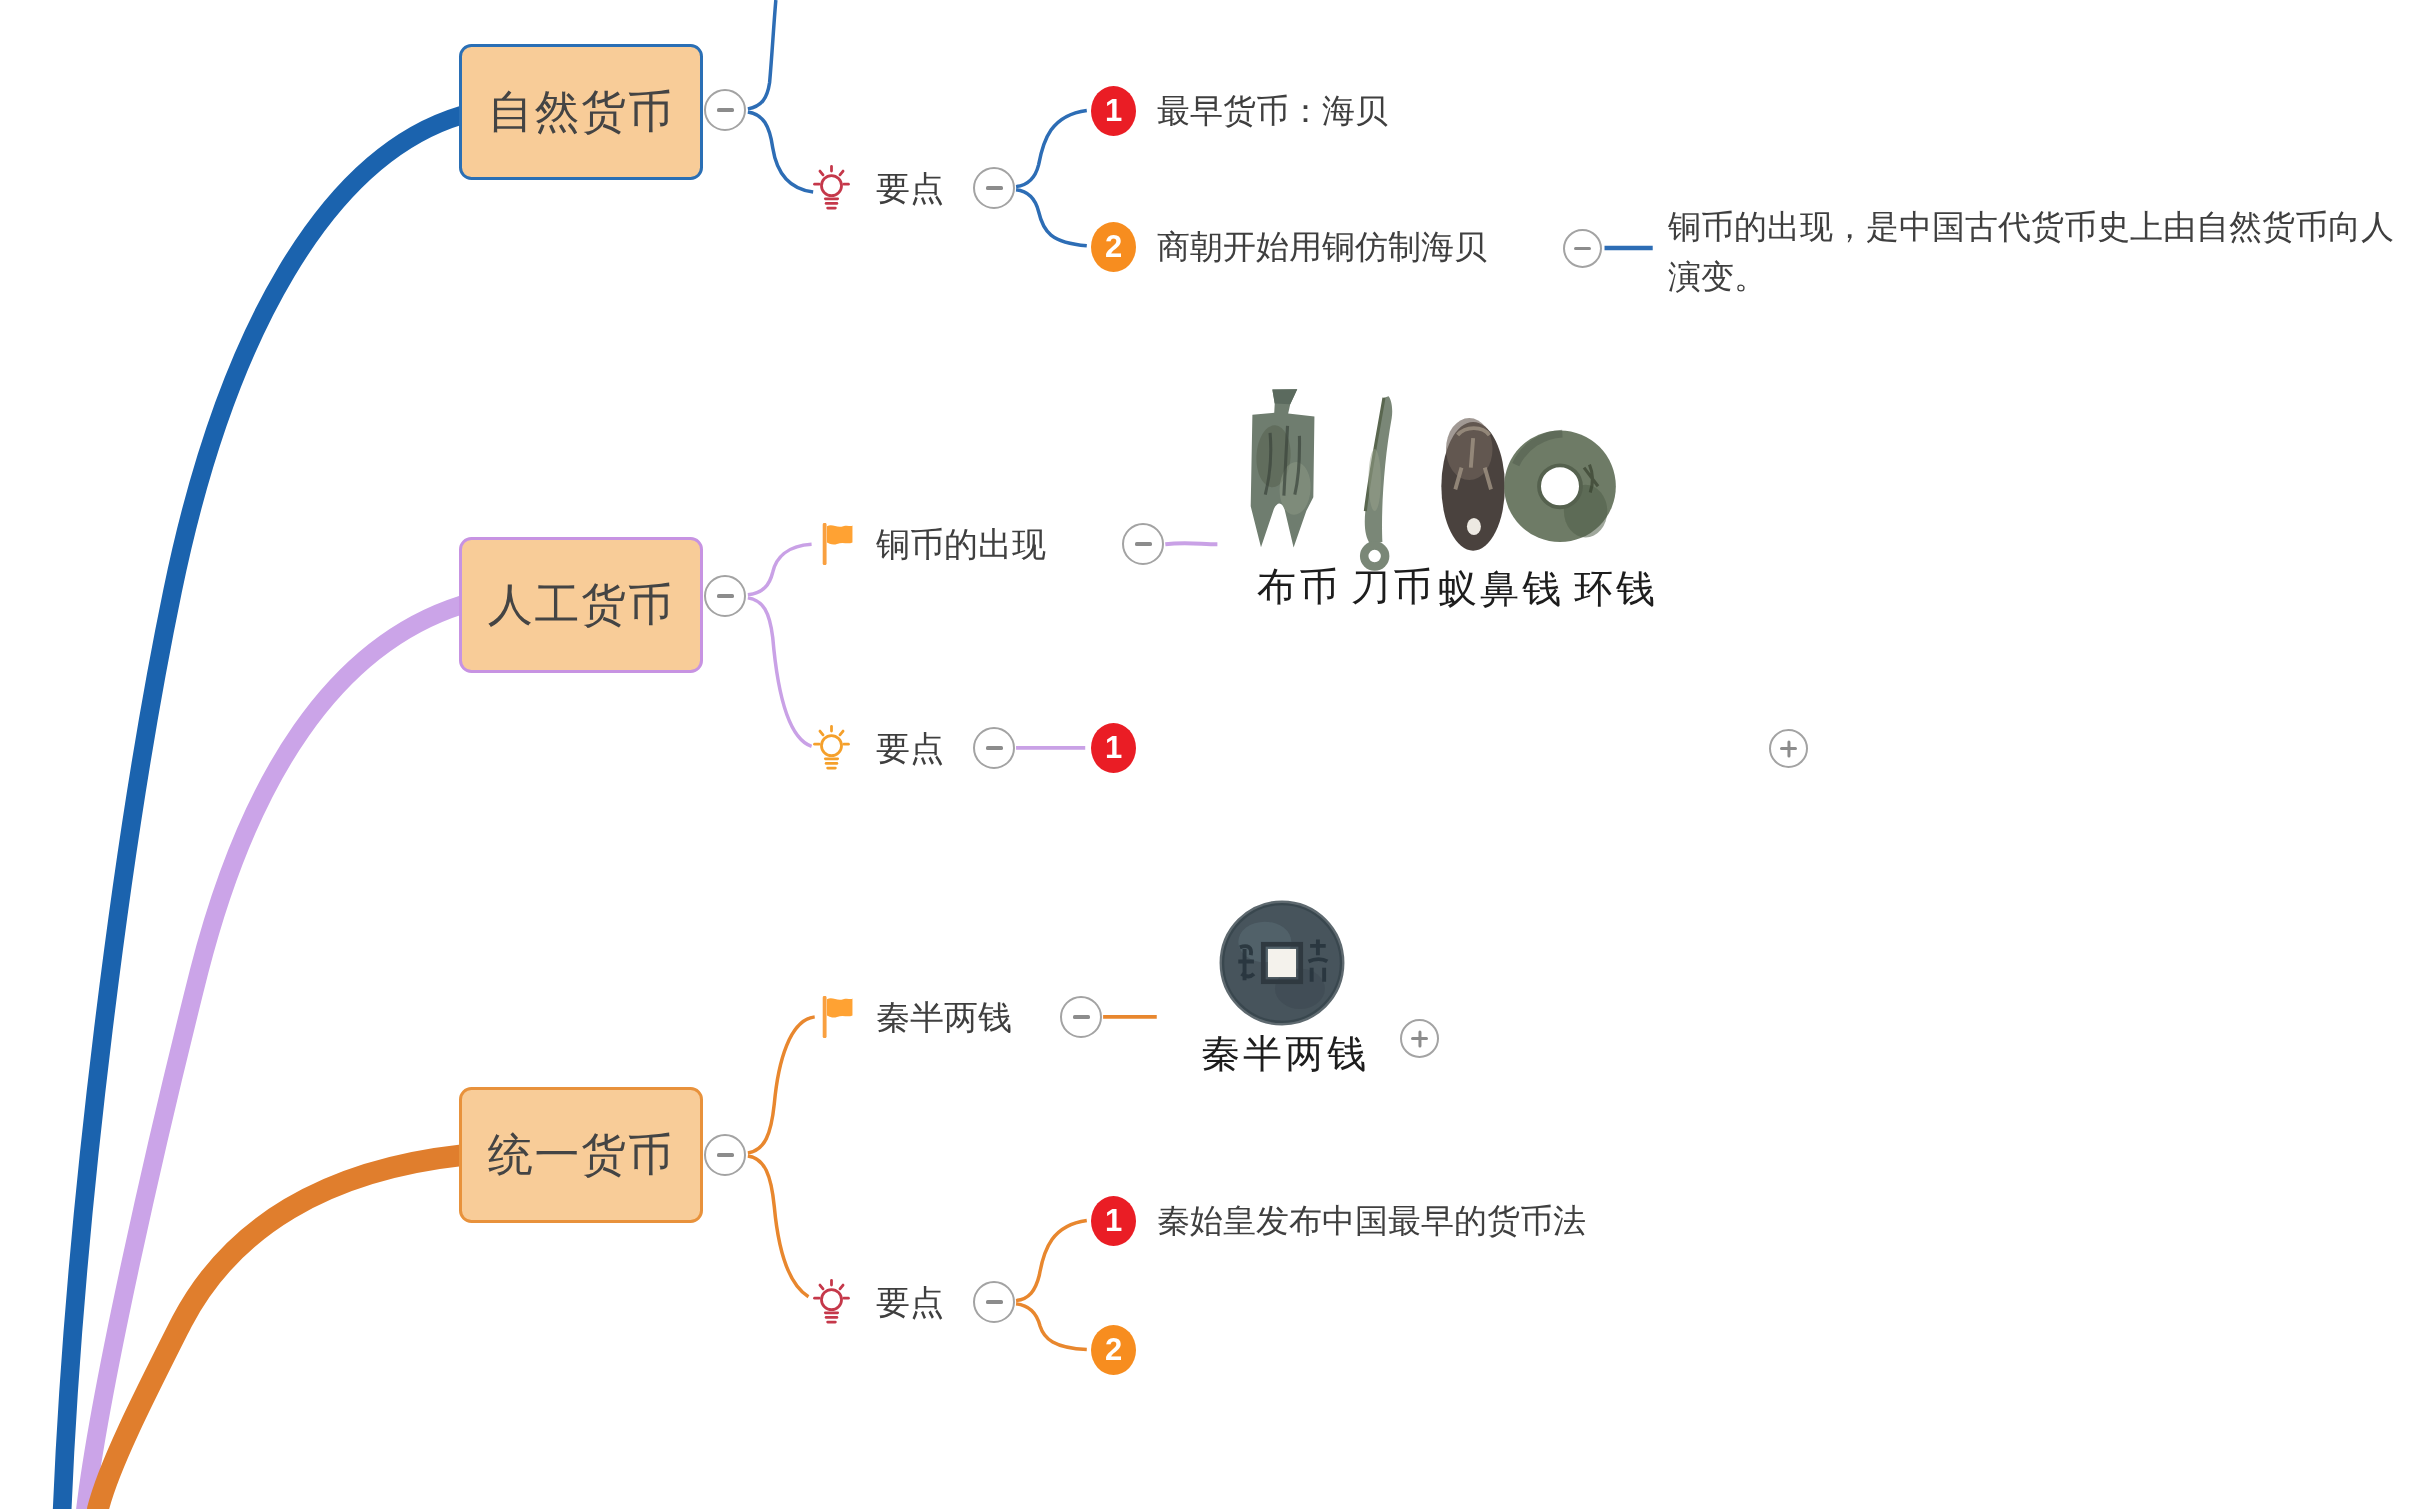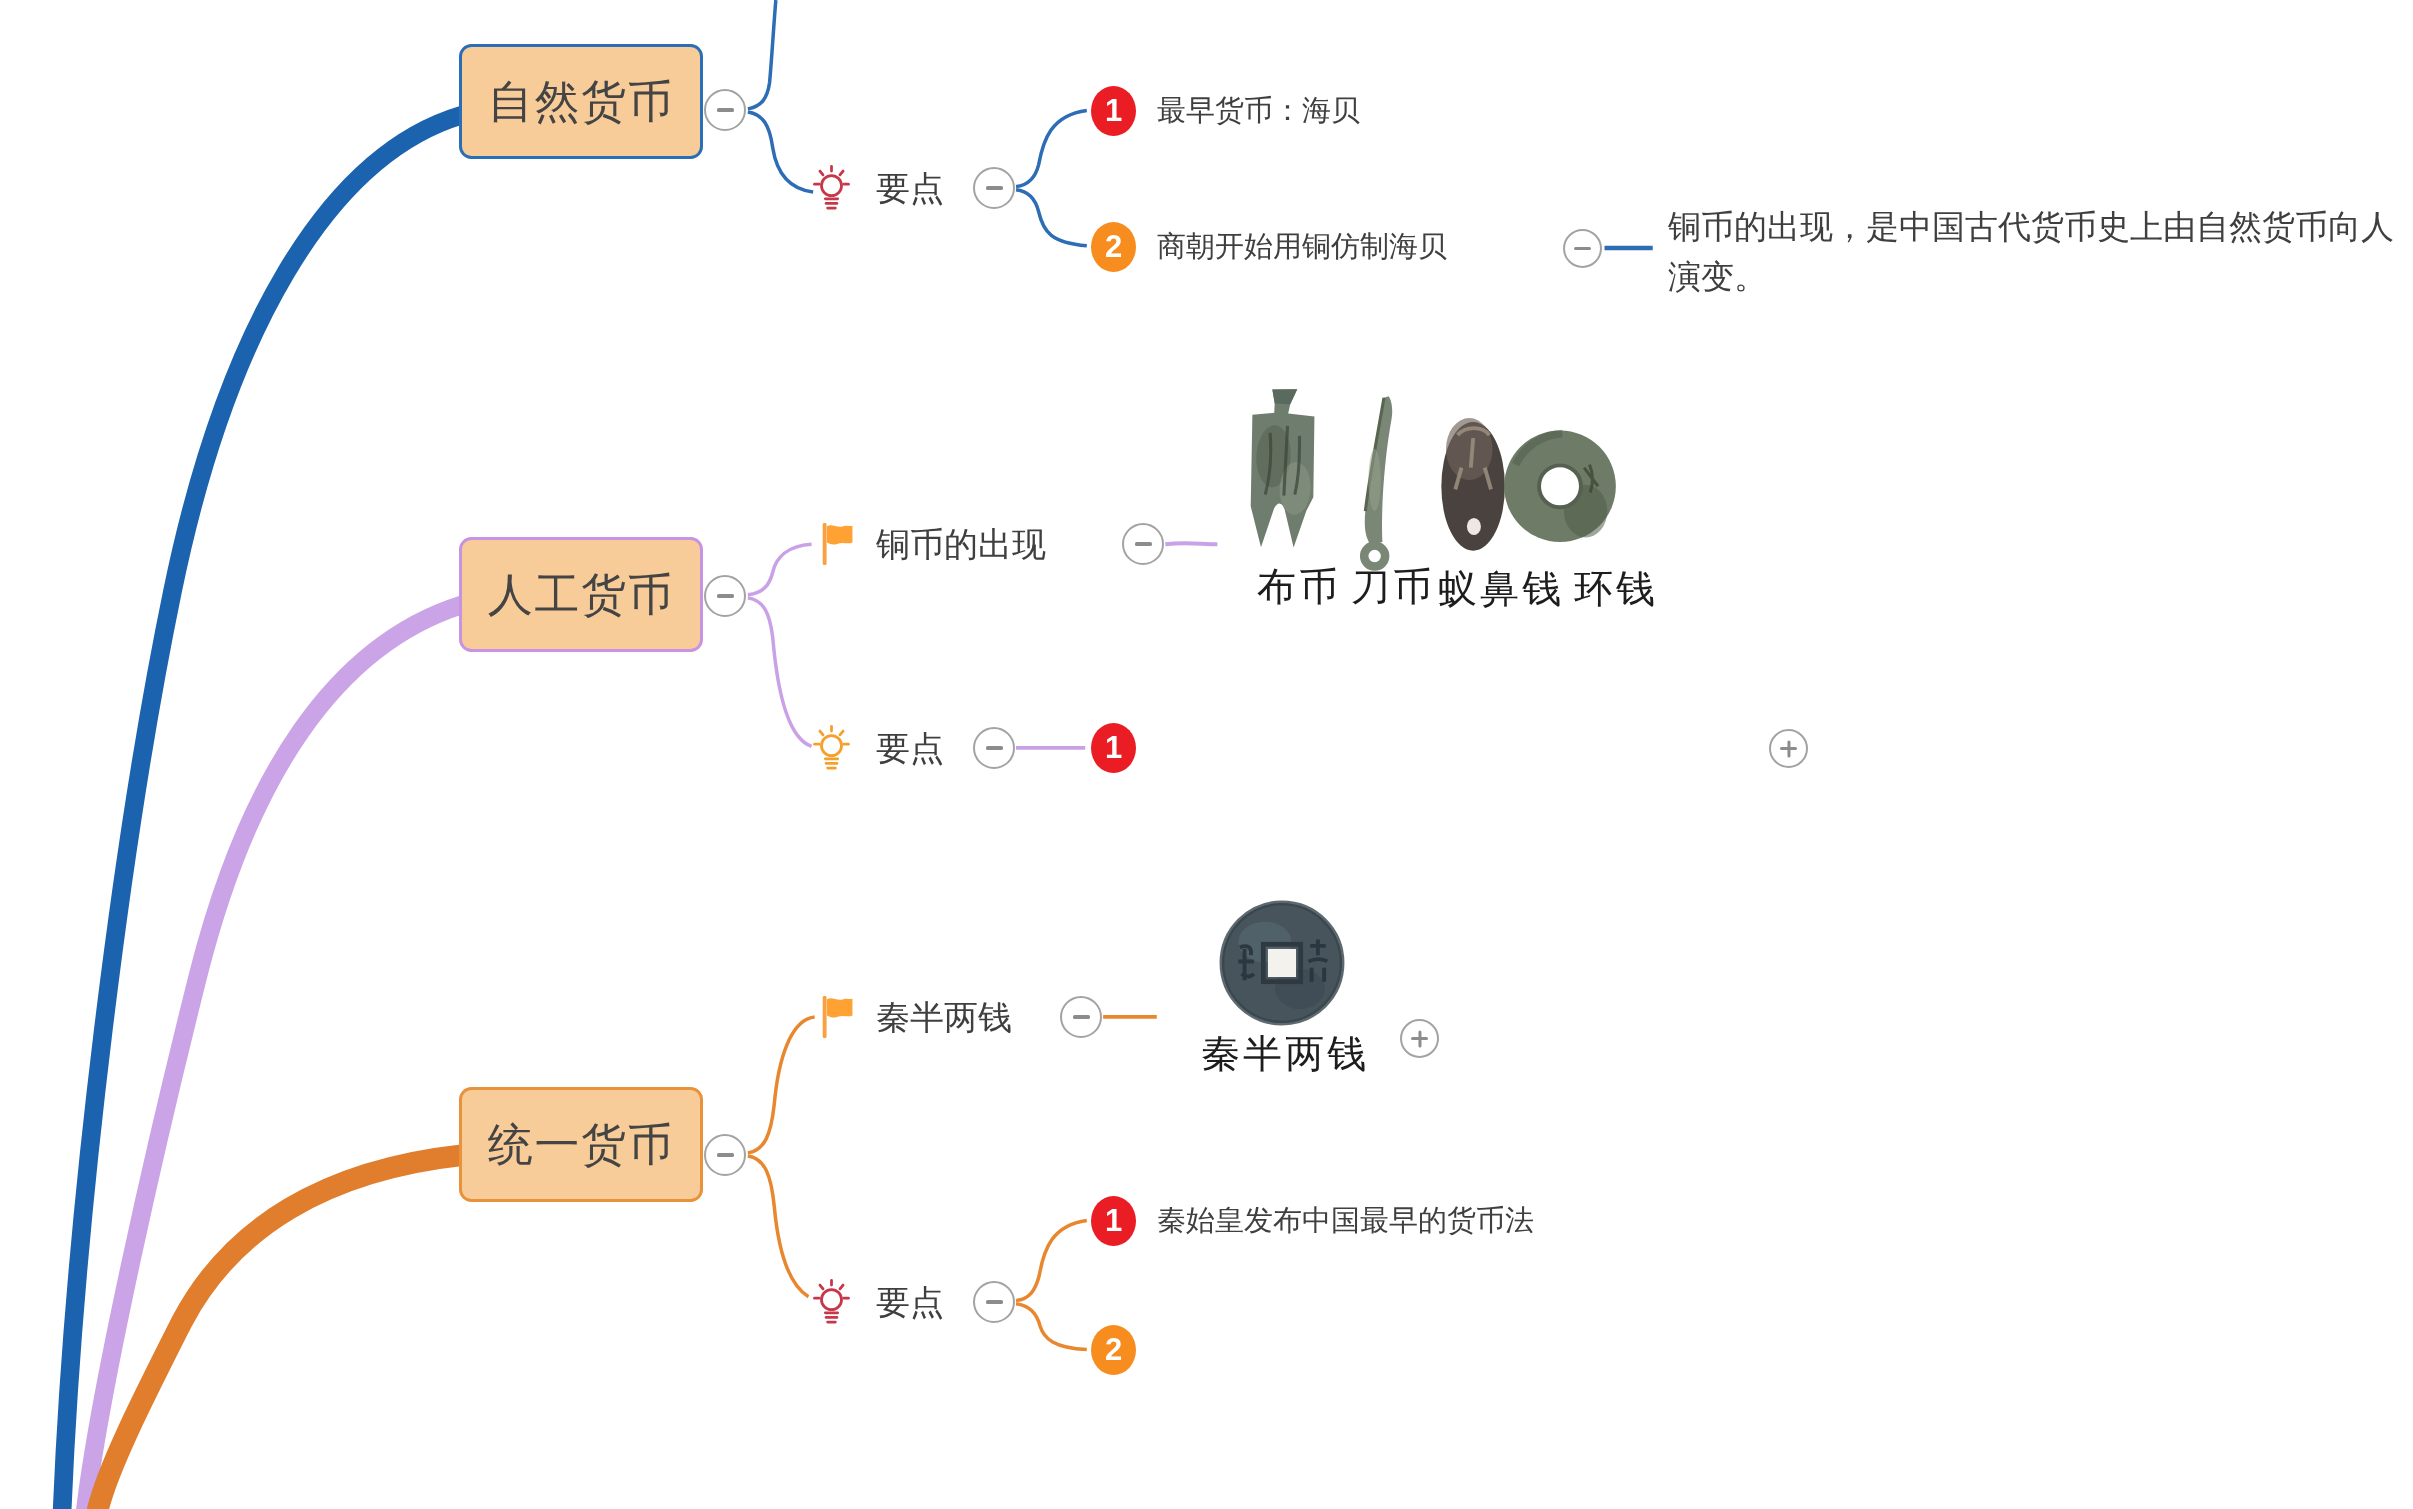--- a/index.html
+++ b/index.html
@@ -1,29 +1,29 @@
 <!DOCTYPE html>
 <html style="font-size:12.4px"><head>
 <meta charset="utf-8">
 <style>
   html,body{margin:0;padding:0;background:#fff;}
   #canvas{position:relative;width:2413px;height:1509px;background:#ffffff;overflow:hidden;
           font-family:"Liberation Sans","DejaVu Sans",sans-serif;color:#3f3f3f;}
   .abs{position:absolute;}
   svg{display:block;}
   
-  .topic{width:244px;height:115px;background:#F8CC98;border-radius:12.4px;
+  .topic{width:244px;height:136px;background:#F8CC98;border-radius:12.4px;
          display:flex;align-items:center;justify-content:center;
          font-size:45px;font-weight:500;color:#444;letter-spacing:1.6px;box-sizing:border-box;}
   .topic.blue{border:3.9px solid #2A6FB5;}
   .topic.purple{border:3.9px solid #C793E2;}
   .topic.orange{border:3.9px solid #E8923C;}
   
   .childlabel{font-size:34px;line-height:39px;white-space:nowrap;color:#3f3f3f;}
-  .itemtext{font-size:29px;line-height:39px;white-space:nowrap;color:#3f3f3f;}
+  .itemtext{font-size:33px;line-height:39px;white-space:nowrap;color:#3f3f3f;}
   .notetext{font-size:33px;line-height:50px;white-space:nowrap;color:#3f3f3f;}
   .itemtext2{font-size:33px;line-height:56px;white-space:nowrap;color:#3f3f3f;}
   
   .ctrl{box-sizing:border-box;border:2.3px solid #A3A3A3;border-radius:50%;background:#fff;
         display:flex;align-items:center;justify-content:center;position:absolute;}
   .ctrl .h{width:17px;height:3.1px;background:#8C8C8C;border-radius:1.6px;}
   .ctrl .v{position:absolute;width:3.1px;height:17px;background:#8C8C8C;border-radius:1.6px;
            left:50%;top:50%;transform:translate(-50%,-50%);}
   .c54{width:42px;height:42px;}
   .c50{width:39px;height:39px;}

